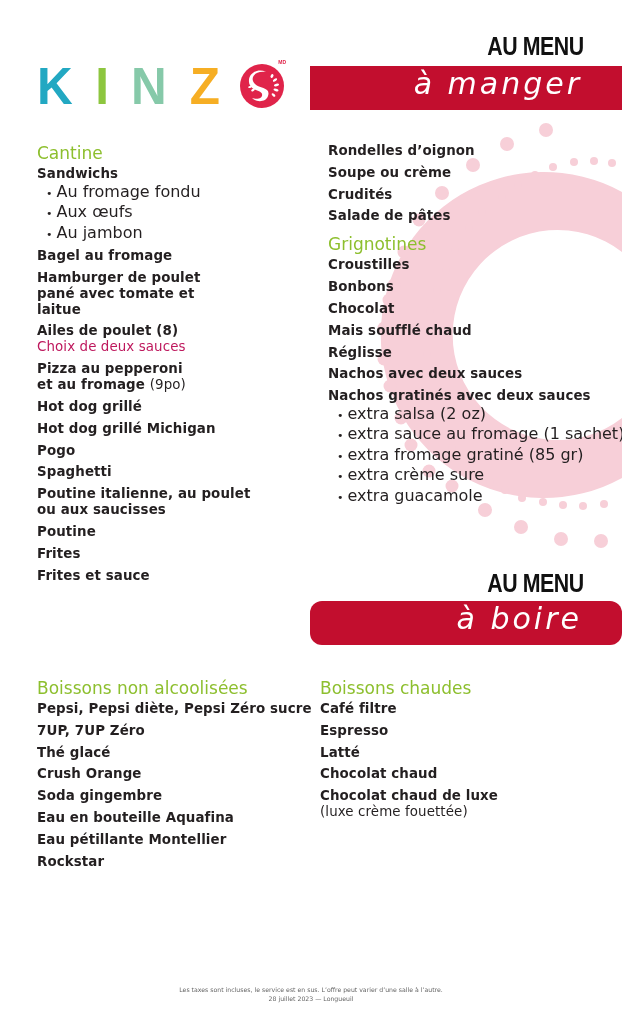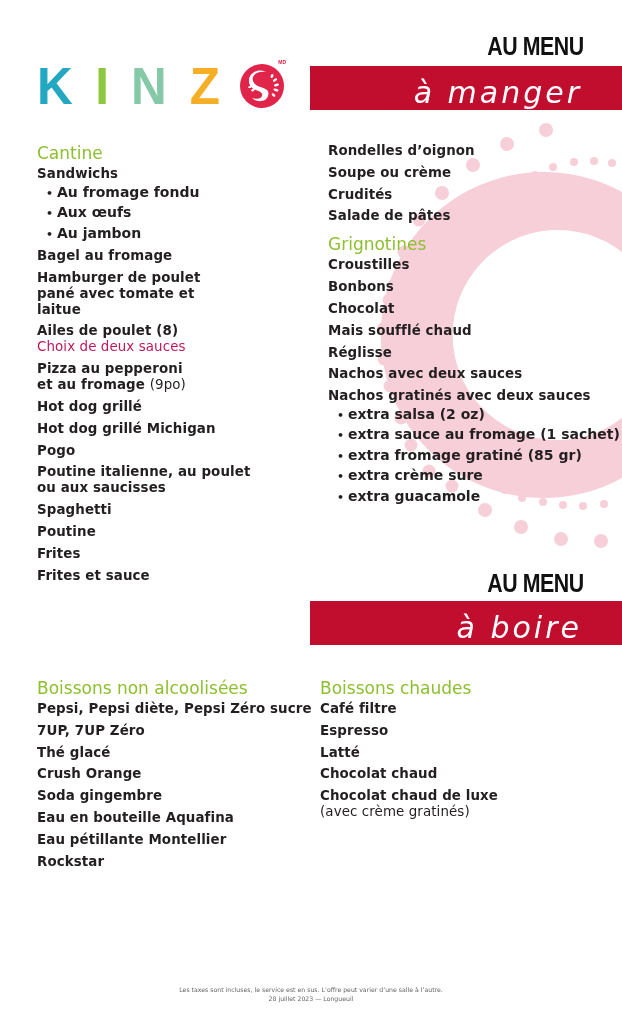--- a/index.html
+++ b/index.html
@@ -20,32 +20,32 @@
     .logo .md { position: absolute; left: 39px; top: -4px; font-size: 5px; font-weight: 700; font-family: "Liberation Sans", sans-serif; }
 
     .au-menu {
       position: absolute; right: 38px;
       font-family: "Liberation Sans", sans-serif; font-weight: 700; font-size: 26px;
       transform: scaleX(0.82); transform-origin: right center;
       color: #111; letter-spacing: -0.5px; z-index: 2;
     }
     .banner {
       position: absolute; left: 310px; width: 312px; height: 44px; z-index: 2;
-      display: flex; align-items: flex-end; justify-content: flex-end;
+      display: flex; align-items: flex-start; justify-content: flex-end;
     }
     .banner span {
       color: #fff; font-family: "DejaVu Sans", sans-serif; font-style: italic; font-weight: 300;
       font-size: 30px; letter-spacing: 3px; margin-right: 40px;
     }
     .col { position: absolute; z-index: 2; }
     .heading { font-size: 17px; font-weight: 500; line-height: 20px; margin-bottom: 3px; }
     .item { font-size: 13.4px; font-weight: 700; line-height: 16px; margin-bottom: 5.8px; color: #231f20; letter-spacing: 0.1px; }
     .item .sub { display: block; font-weight: 400; color: #be185d; }
     .item .paren { font-weight: 400; }
-    .subitem { font-size: 14px; font-weight: 700; line-height: 16px; margin: 0 0 2.5px 9px; }
+    .subitem { font-size: 16px; font-weight: 400; line-height: 16px; margin: 0 0 2.5px 9px; }
     .subitem::before { content: "•"; margin-right: 4px; font-size: 11px; }
     .subs { margin-top: -4px; margin-bottom: 5px; }
     .footer {
       position: absolute; left: 0; right: 0; top: 985px; text-align: center; font-size: 6.2px; line-height: 9px; color: #666; z-index: 2;
     }
   </style>
 </head>
 <body>
 
 <svg class="deco" viewBox="0 0 622 1024" width="622" height="1024">
@@ -145,22 +145,22 @@
     <span>Ailes de poulet (8)</span>
     <span class="sub">Choix de deux sauces</span>
   </div>
   <div class="item" style="width:165px;">
     <span>Pizza au pepperoni et au fromage</span>
     <span class="paren">(9po)</span>
   </div>
   <div class="item">Hot dog grillé</div>
   <div class="item">Hot dog grillé Michigan</div>
   <div class="item">Pogo</div>
+  <div class="item">Spaghetti</div>
   <div class="item" style="width:225px;">Poutine italienne, au poulet ou aux saucisses</div>
-  <div class="item">Spaghetti</div>
   <div class="item">Poutine</div>
   <div class="item">Frites</div>
   <div class="item">Frites et sauce</div>
 </div>
 
 <div class="col" style="left:320px; top:143px; width:300px;margin-left:8px;">
   <div class="item">Rondelles d’oignon</div>
   <div class="item">Soupe ou crème</div>
   <div class="item">Crudités</div>
   <div class="item" style="margin-bottom:10px;">Salade de pâtes</div>
@@ -175,21 +175,21 @@
   <div class="subs">
     <div class="subitem">extra salsa (2 oz)</div>
     <div class="subitem">extra sauce au fromage (1 sachet)</div>
     <div class="subitem">extra fromage gratiné (85 gr)</div>
     <div class="subitem">extra crème sure</div>
     <div class="subitem">extra guacamole</div>
   </div>
 </div>
 
 <div class="au-menu" style="top:568px;">AU MENU</div>
-<div class="banner" style="top:601px; background:#c20e2e;">
+<div class="banner" style="top:601px; background:#c20e2e;border-radius:12px;">
   <span>à boire</span>
 </div>
 
 <div class="col" style="left:37px; top:678px; width:275px;">
   <div class="heading" style="color:#8dbf2e;">Boissons non alcoolisées</div>
   <div class="item">Pepsi, Pepsi diète, Pepsi Zéro sucre</div>
   <div class="item">7UP, 7UP Zéro</div>
   <div class="item">Thé glacé</div>
   <div class="item">Crush Orange</div>
   <div class="item">Soda gingembre</div>
@@ -199,20 +199,20 @@
 </div>
 
 <div class="col" style="left:320px; top:678px; width:290px;">
   <div class="heading" style="color:#8dbf2e;">Boissons chaudes</div>
   <div class="item">Café filtre</div>
   <div class="item">Espresso</div>
   <div class="item">Latté</div>
   <div class="item">Chocolat chaud</div>
   <div class="item">
     <span>Chocolat chaud de luxe</span>
-    <span class="sub" style="color:#231f20;">(avec crème gratinés)</span>
+    <span class="sub" style="color:#231f20;">(luxe crème fouettée)</span>
   </div>
 </div>
 
 <div class="footer">
   <div>Les taxes sont incluses, le service est en sus. L’offre peut varier d’une salle à l’autre.</div>
   <div>28 juillet 2023 — Longueuil</div>
 </div>
 
 </body></html>

